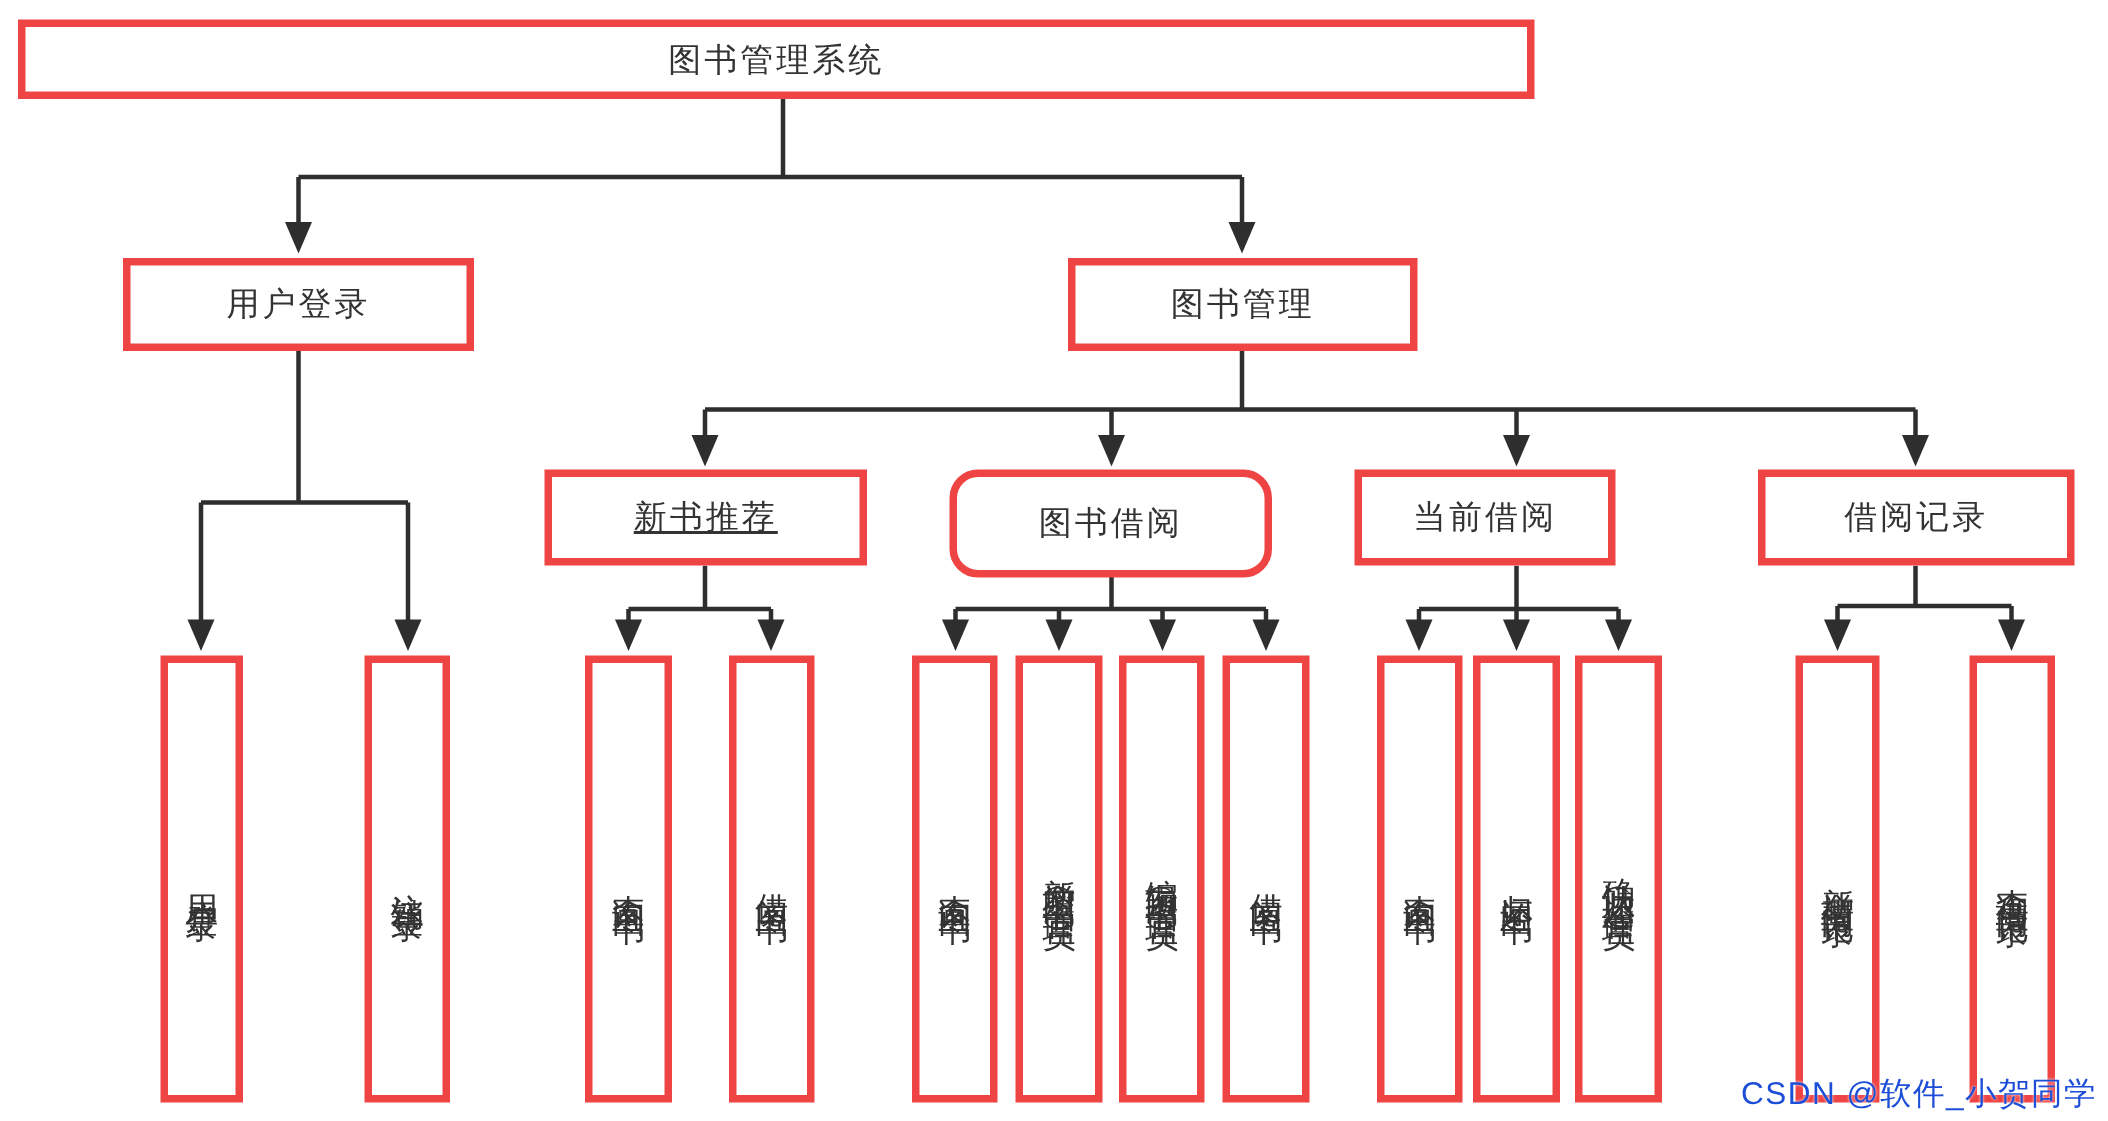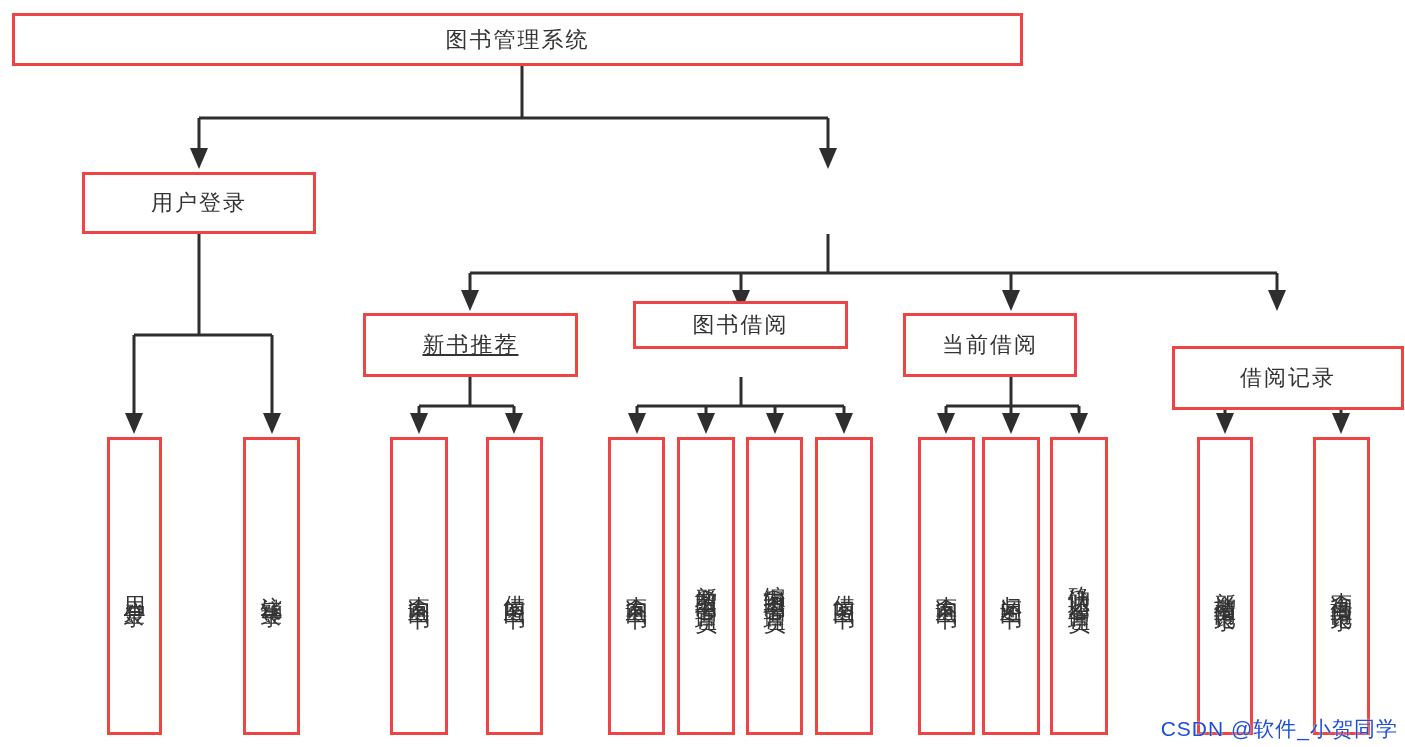--- a/index.html
+++ b/index.html
@@ -7,21 +7,21 @@
     position:relative;
     width:1405px;height:747px;
     background:#ffffff;
     font-family:"Liberation Sans", sans-serif;
     overflow:hidden;
   }
   #connectors{position:absolute;left:0;top:0;z-index:0;}
   .node{
     position:absolute;
     box-sizing:border-box;
-    border:3px solid #ef4444;
+    border:5px solid #ef4444;
     background:#ffffff;
     color:#333333;
     display:flex;
     align-items:center;
     justify-content:center;
     z-index:1;
     font-size:22px;
     letter-spacing:2px;
     white-space:nowrap;
   }
@@ -33,23 +33,23 @@
     text-orientation:mixed;
     letter-spacing:4px;
     font-size:22px;
     line-height:1;
   }
   
   .n-root{left:12px;top:13px;width:1011px;height:53px;}
   .n-login{left:82px;top:172px;width:234px;height:62px;}
   .n-mgmt{left:712px;top:172px;width:233px;height:62px;}
   .n-newbook{left:363px;top:313px;width:215px;height:64px;text-decoration:underline;}
-  .n-borrow{left:633px;top:301px;width:215px;height:48px;}
+  .n-borrow{left:633px;top:313px;width:215px;height:72px;border-radius:19px;}
   .n-current{left:903px;top:313px;width:174px;height:64px;}
-  .n-records{left:1172px;top:313px;width:232px;height:64px;margin-top:33px;}
+  .n-records{left:1172px;top:313px;width:211px;height:64px;}
   .lf-login1{left:107px;width:55px;}
   .lf-login2{left:243px;width:57px;}
   .lf-nb1{left:390px;width:58px;}
   .lf-nb2{left:486px;width:57px;}
   .lf-bb1{left:608px;width:57px;}
   .lf-bb2{left:677px;width:58px;}
   .lf-bb3{left:746px;width:57px;}
   .lf-bb4{left:815px;width:58px;}
   .lf-cb1{left:918px;width:57px;}
   .lf-cb2{left:982px;width:58px;}
@@ -107,20 +107,23 @@
     <polygon points="1332,413 1350,413 1341,434" fill="#2e2e2e"></polygon>
   </svg>
 
   <div class="node n-root">
     <span>图书管理系统</span>
   </div>
 
   <div class="node n-login">
     <span>用户登录</span>
   </div>
+  <div class="node n-mgmt">
+    <span>图书管理</span>
+  </div>
 
   <div class="node n-newbook">
     <span>新书推荐</span>
   </div>
   <div class="node n-borrow">
     <span>图书借阅</span>
   </div>
   <div class="node n-current">
     <span>当前借阅</span>
   </div>

